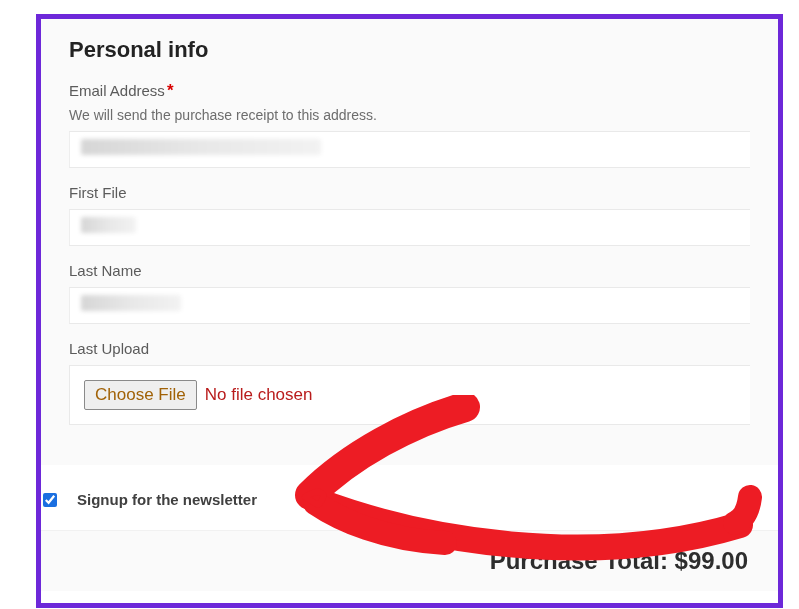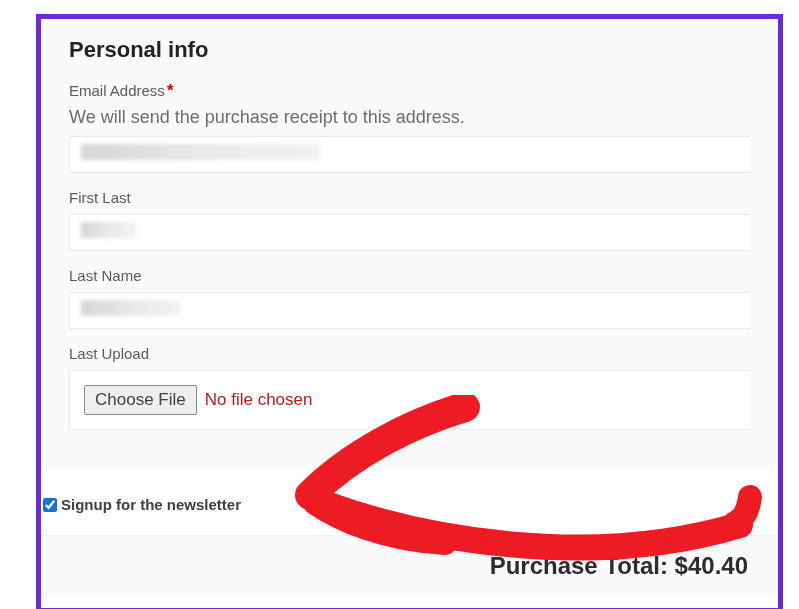--- a/index.html
+++ b/index.html
@@ -36,21 +36,21 @@
     color: #5b5b5b;
     display: inline-block;
   }
   .required-star {
     color: #d90000;
     font-weight: 700;
     font-size: 17px;
     margin-left: 2px;
   }
   .field-desc {
-    font-size: 18px;
+    font-size: 14px;
     color: #6d6d6d;
     margin-top: 6px;
     margin-bottom: 8px;
   }
   .text-input {
     width: 100%;
     background: #fff;
     border: 1px solid #e9e9e9;
     border-right: none;
     border-left: 1px solid #eee;
@@ -77,34 +77,34 @@
     display: flex;
     align-items: center;
     gap: 8px;
   }
   .choose-file-btn {
     font-size: 17px;
     padding: 4px 10px;
     background: #efefef;
     border: 1px solid #8a8a8a;
     border-radius: 2px;
-    color: #404040;
+    color: #a16207;
     cursor: pointer;
   }
   .file-status {
     font-size: 17px;
     color: #b91c1c;
   }
   .below {
     padding: 26px 0 12px 0;
   }
   .newsletter-row {
     display: flex;
     align-items: center;
-    gap: 4px;
+    gap: 20px;
     padding-left: 2px;
     margin-bottom: 22px;
   }
   .newsletter-check {
     width: 14px;
     height: 14px;
     accent-color: #1a6fe0;
   }
   .newsletter-label {
     font-size: 15px;
@@ -137,21 +137,21 @@
     <div class="field-group">
       <span class="field-label">Email Address</span><span class="required-star">*</span>
       <div class="field-desc">We will send the purchase receipt to this address.</div>
       <div class="input-wrap">
         <input type="text" class="text-input" value="" style="">
         <div class="blur-strip" style="width:240px;"></div>
       </div>
     </div>
 
     <div class="field-group">
-      <div class="field-label" style="margin-bottom:8px;">First Last</div>
+      <div class="field-label" style="margin-bottom:8px;">First File</div>
       <div class="input-wrap">
         <input type="text" class="text-input" value="" style="">
         <div class="blur-strip" style="width:55px;"></div>
       </div>
     </div>
 
     <div class="field-group">
       <div class="field-label" style="margin-bottom:8px;text-align:center;">Last Name</div>
       <div class="input-wrap">
         <input type="text" class="text-input" value="" style="">
@@ -168,21 +168,21 @@
     </div>
   </div>
 
   <div class="below">
     <div class="newsletter-row">
       <input type="checkbox" class="newsletter-check" checked="" style="">
       <span class="newsletter-label">Signup for the newsletter</span>
     </div>
     <div class="total-row">
       <span>Purchase Total:</span>
-      <span>$40.40</span>
+      <span>$99.00</span>
     </div>
   </div>
 </div>
 
 <svg class="annotation-arrow" style="left:270px; top:395px;" width="500" height="190" viewBox="0 0 500 190">
   <g fill="none" stroke="#ed1c24" stroke-linecap="round" stroke-linejoin="round">
 
     <path d="M 45 105  C 150 145, 320 175, 470 130" stroke-width="26"></path>
     <path d="M 465 128 C 472 125, 478 118, 480 102" stroke-width="24"></path>
 

